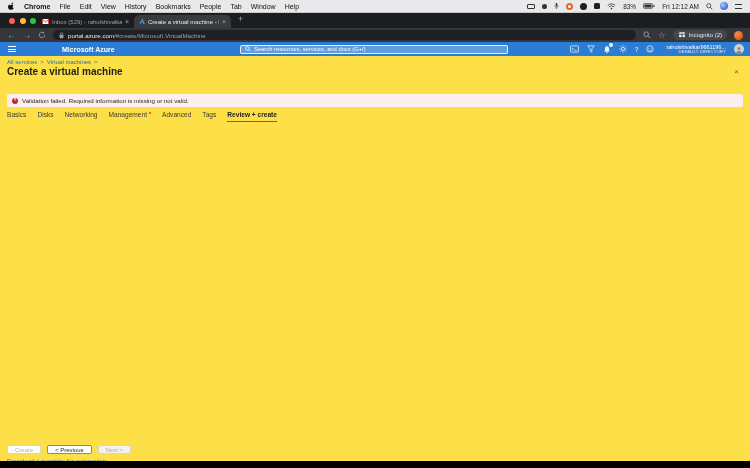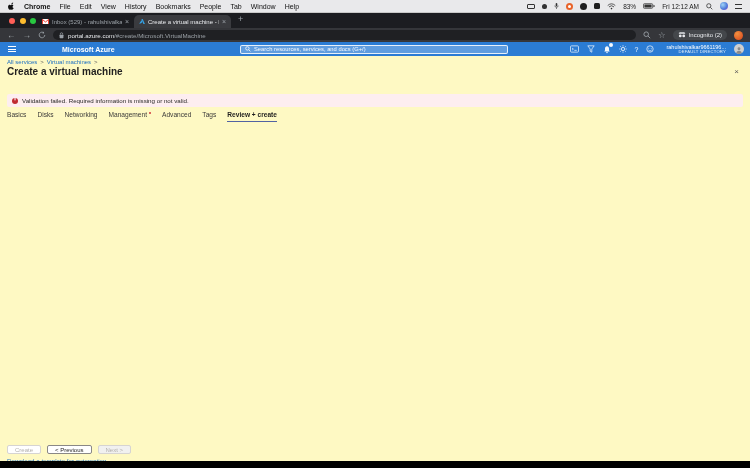--- a/index.html
+++ b/index.html
@@ -63,21 +63,21 @@
   .az-right { position:absolute; right:6px; top:0; height:14px; display:flex; align-items:center; gap:8px; }
   .az-ico { position:relative; display:inline-flex; align-items:center; opacity:.95; }
   .qmark { font-size:7px; color:#fff; }
   .badge { position:absolute; top:-2px; right:-2px; width:4px; height:4px; border-radius:50%; background:#fff; }
   .az-account { text-align:right; line-height:1.1; margin-left:4px; }
   .az-account .name { font-size:5.5px; white-space:nowrap; }
   .az-account .dir { font-size:4.2px; color:rgba(255,255,255,.85); letter-spacing:.2px; }
   .az-avatar { width:10px; height:10px; border-radius:50%; background:#cfcfcf; display:flex; align-items:flex-end; justify-content:center; overflow:hidden; }
 
   
-  .content { position:absolute; top:56px; left:0; right:0; bottom:7px; background:#fef9c3; }
+  .content { position:absolute; top:56px; left:0; right:0; bottom:7px; background:#fde047; }
   .breadcrumb { position:absolute; top:3px; left:7px; font-size:6px; color:#605e5c; display:flex; gap:3px; }
   .crumb { color:#1b6ec2; cursor:pointer; }
   .page-title { position:absolute; top:10px; left:7px; font-size:10px; font-weight:bold; color:#201f1e; }
   .blade-close { position:absolute; top:12px; right:11px; font-size:8px; color:#605e5c; line-height:1; }
 
   .error-banner { position:absolute; top:38px; left:7px; right:7px; height:13px; background:#fdeef0;
                   border-radius:2px; display:flex; align-items:center; padding:0 5px; gap:4px; }
   .error-ico { width:6px; height:6px; border-radius:50%; background:#c02b30; color:#fff; font-size:4.5px;
                display:flex; align-items:center; justify-content:center; line-height:1; flex:0 0 auto; }
   .error-text { font-size:6.2px; color:#292827; }

